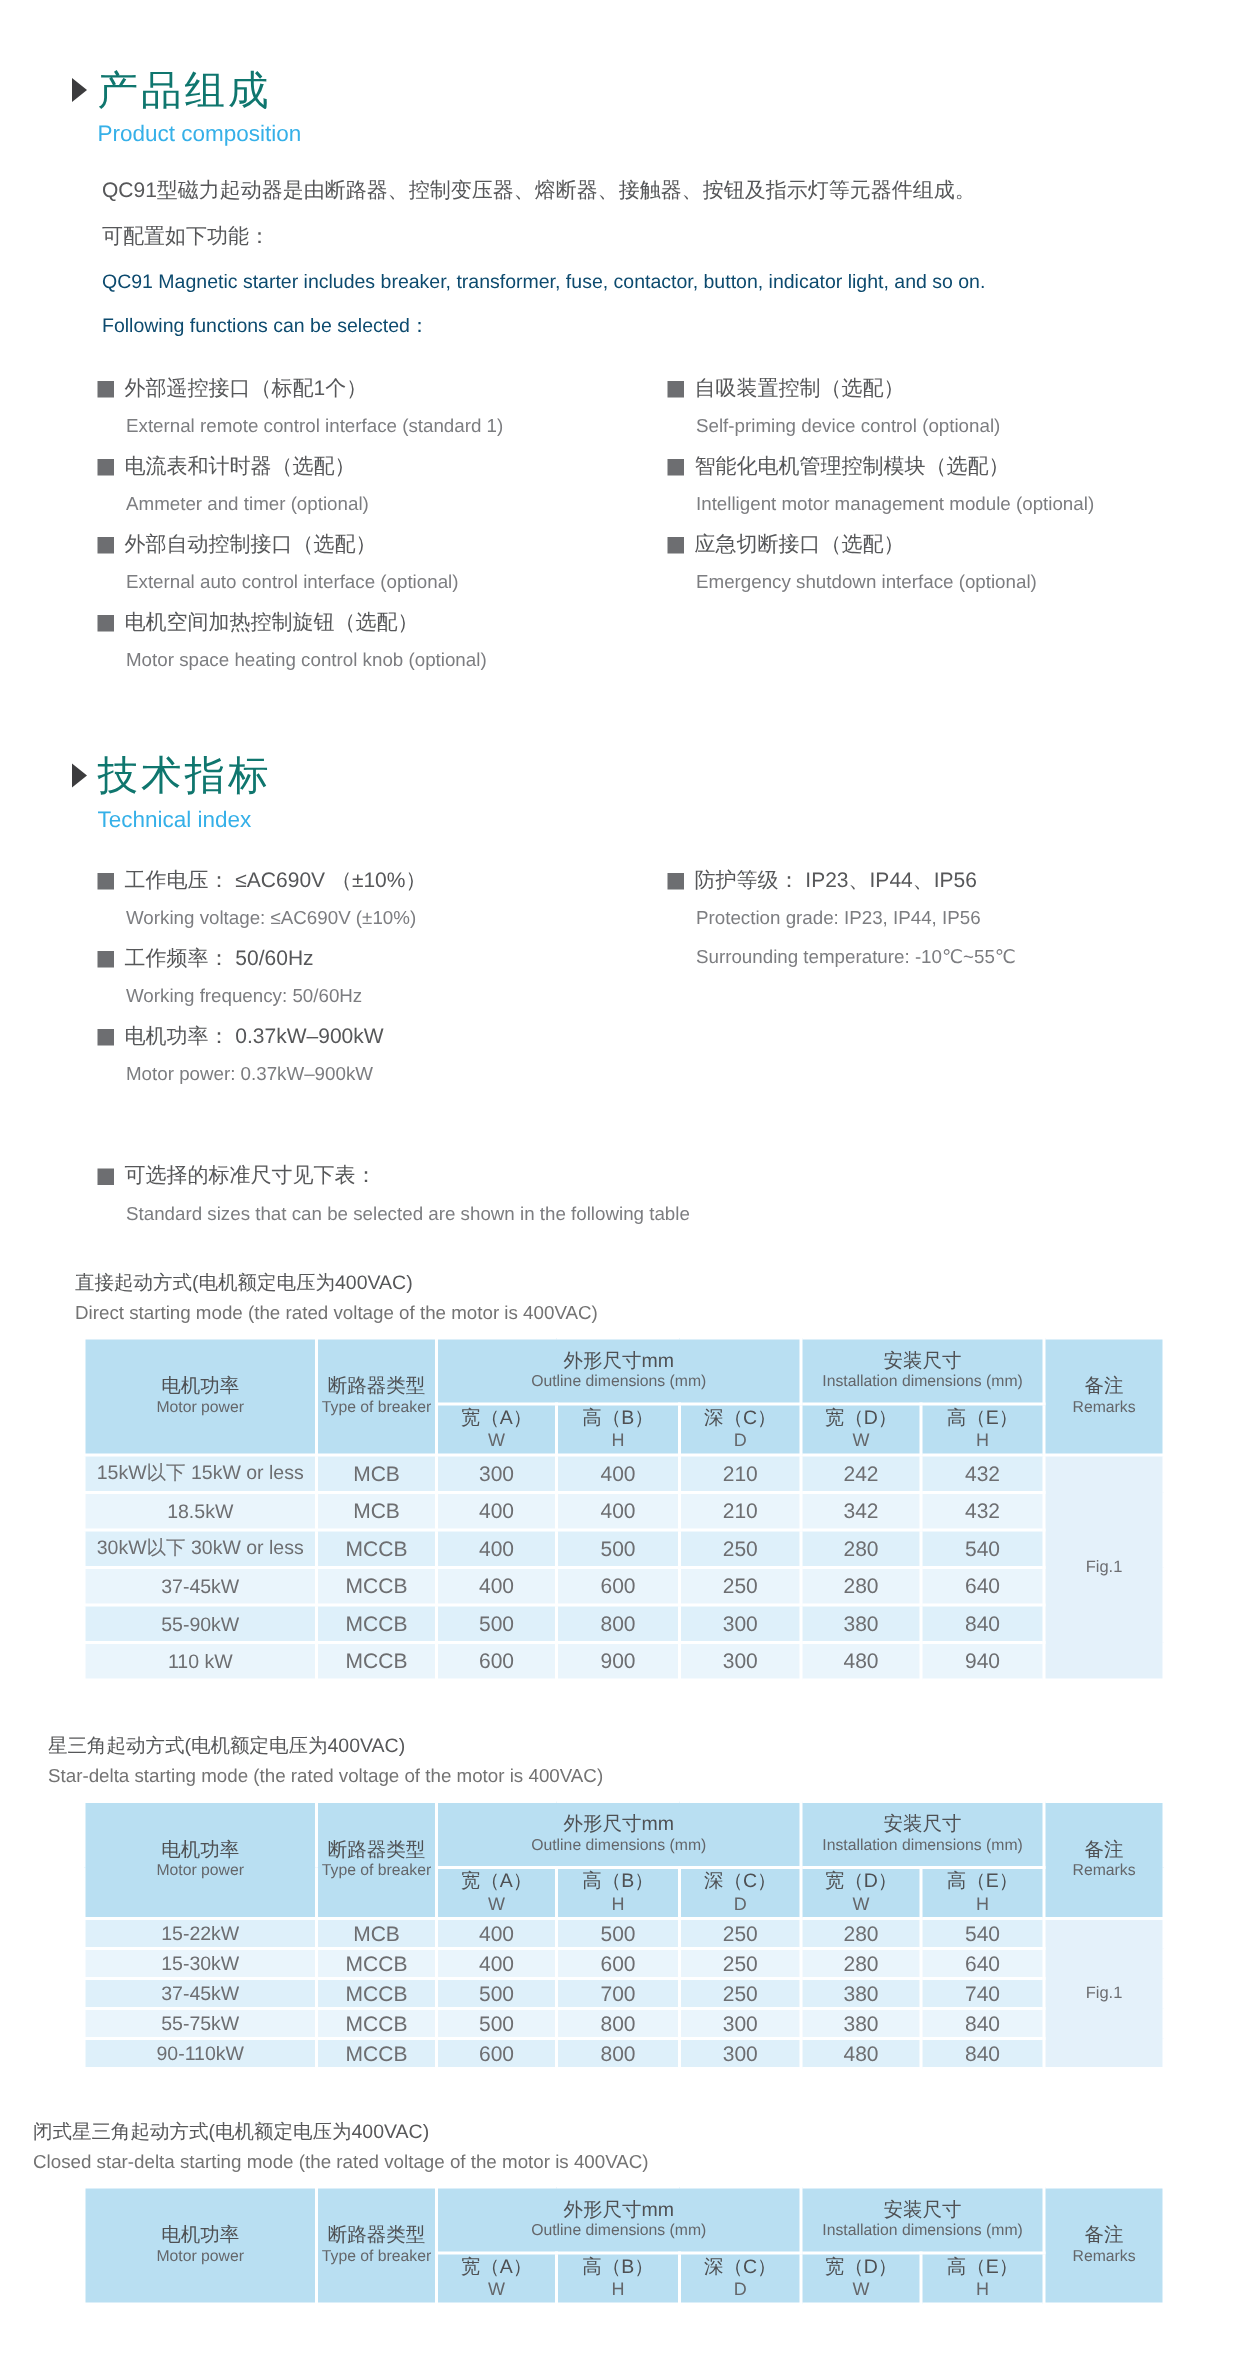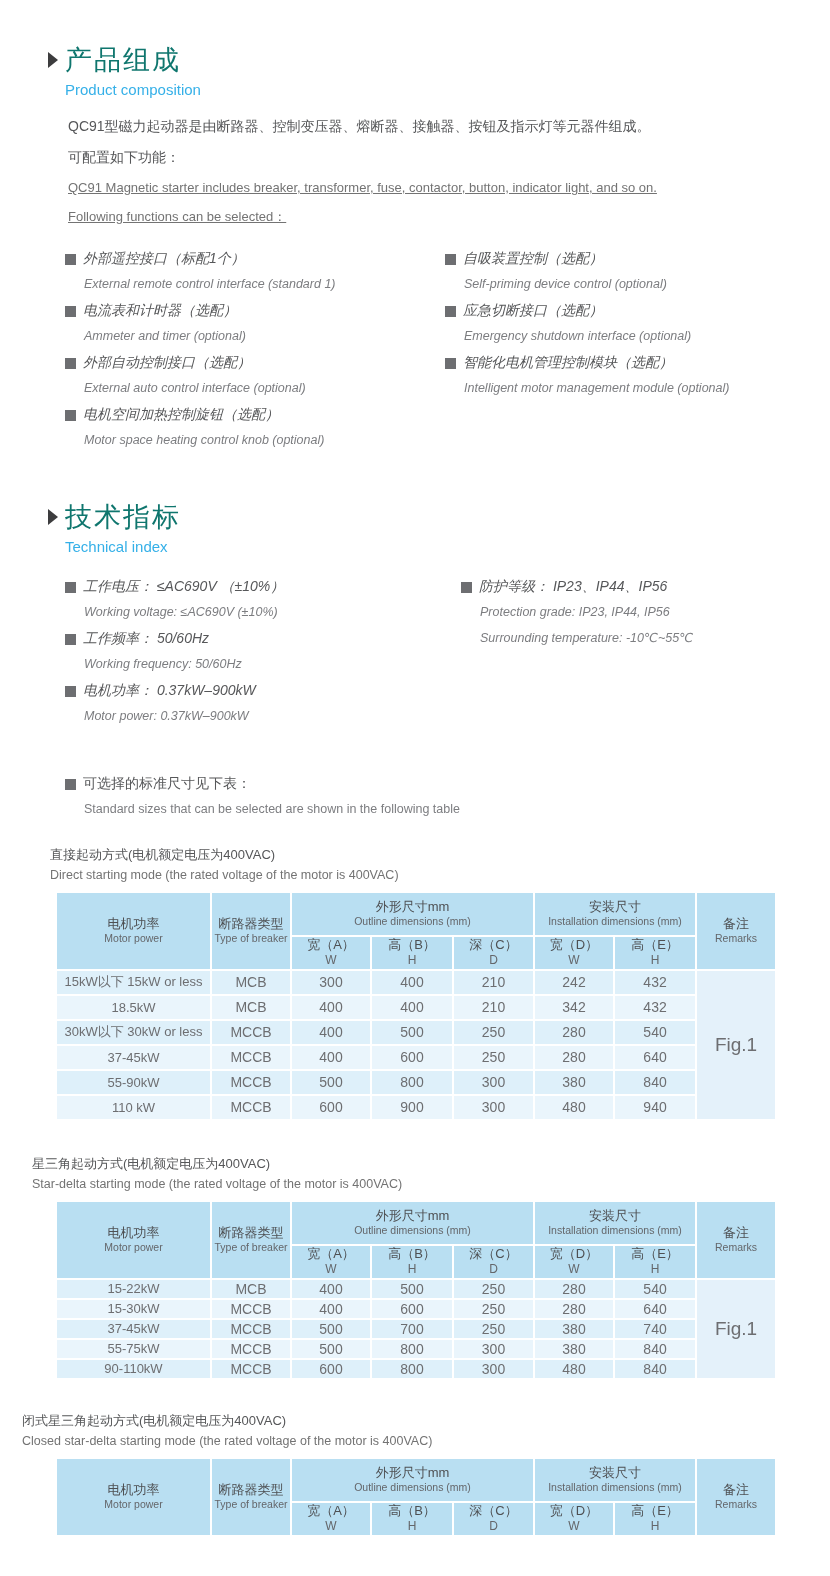--- a/index.html
+++ b/index.html
@@ -17,24 +17,24 @@
   .tri { display:inline-block; width:0; height:0;
     border-top:8px solid transparent; border-bottom:8px solid transparent;
     border-left:10px solid #3c3c3e; margin-right:7px; }
   .sh-cn { font-size:27px; color:#0f766e; letter-spacing:2px; }
   .sh-en { font-size:15px; color:#35b0e8; margin-left:17px; margin-top:3px; }
 
   
   .para { margin:20px 0 0 68px; }
   .para div { margin-bottom:13px; }
   .p-cn { font-size:14px; color:#565759; }
-  .p-en { font-size:13px; color:#737373;text-decoration:underline; }
+  .p-en { font-size:13px; color:#0c4a6e; }
 
   
-  .cols { display:flex; margin-left:65px; margin-top:6px;font-style:italic; }
+  .cols { display:flex; margin-left:65px; margin-top:6px; }
   .col-l { width:380px; }
   .col-r { flex:1; }
   .feature { margin-top:11px; }
   .f-cn { display:flex; align-items:center; font-size:14px; color:#565759; }
   .sq { display:inline-block; width:11px; height:11px; background:#6d6e71; margin-right:7px; flex:0 0 auto; }
   .f-en { font-size:12.5px; color:#7c7d80; margin:9px 0 0 19px; }
 
   .sizes-note { margin:52px 0 0 65px; }
 
   
@@ -48,21 +48,21 @@
   table { width:720px; margin:9px 0 0 55px; border-collapse:collapse; table-layout:fixed; }
   th,td { border:2px solid #ffffff; text-align:center; vertical-align:middle; padding:0; }
   thead th { background:#b9dff2; font-weight:normal; }
   .h-main { height:44px; }
   .h-sub  { height:32px; }
   .hc { font-size:13px; color:#4e5053; line-height:1.25; }
   .he { font-size:10.5px; color:#64666a; line-height:1.3; }
   tbody td { font-size:14px; color:#6d6e71; }
   tbody tr:nth-child(odd)  td { background:#def0fa; }
   tbody tr:nth-child(even) td { background:#eaf5fc; }
-  td.remark-cell { background:#e4f1fa !important; font-size:19px; color:#6d6e71; }
+  td.remark-cell { background:#e4f1fa !important; font-size:11px; color:#6d6e71; }
   .rh25 td { height:25px; }
   .rh26 td { height:20px; }
   td.first-col { font-size:13px; }
 </style>
 </head>
 <body>
 
 <div class="page">
 
   <div class="section-header">
@@ -115,43 +115,43 @@
         <div class="feature">
           <div class="f-cn">
             <span class="sq"></span>
             <span>自吸装置控制（选配）</span>
           </div>
           <div class="f-en">Self-priming device control (optional)</div>
         </div>
         <div class="feature">
           <div class="f-cn">
             <span class="sq"></span>
+            <span>智能化电机管理控制模块（选配）</span>
+          </div>
+          <div class="f-en">Intelligent motor management module (optional)</div>
+        </div>
+        <div class="feature">
+          <div class="f-cn">
+            <span class="sq"></span>
             <span>应急切断接口（选配）</span>
           </div>
           <div class="f-en">Emergency shutdown interface (optional)</div>
-        </div>
-        <div class="feature">
-          <div class="f-cn">
-            <span class="sq"></span>
-            <span>智能化电机管理控制模块（选配）</span>
-          </div>
-          <div class="f-en">Intelligent motor management module (optional)</div>
         </div>
       </div>
   </div>
 
   <div class="section-header" style="margin-top:52px;">
     <div class="sh-row">
       <span class="tri"></span>
       <span class="sh-cn">技术指标</span>
     </div>
     <div class="sh-en">Technical index</div>
   </div>
 
-  <div class="cols" style="margin-top:12px;gap:16px;">
+  <div class="cols" style="margin-top:12px;">
     <div class="col-l">
         <div class="feature">
           <div class="f-cn">
             <span class="sq"></span>
             <span>工作电压： ≤AC690V （±10%）</span>
           </div>
           <div class="f-en">Working voltage: ≤AC690V (±10%)</div>
         </div>
         <div class="feature">
           <div class="f-cn">

